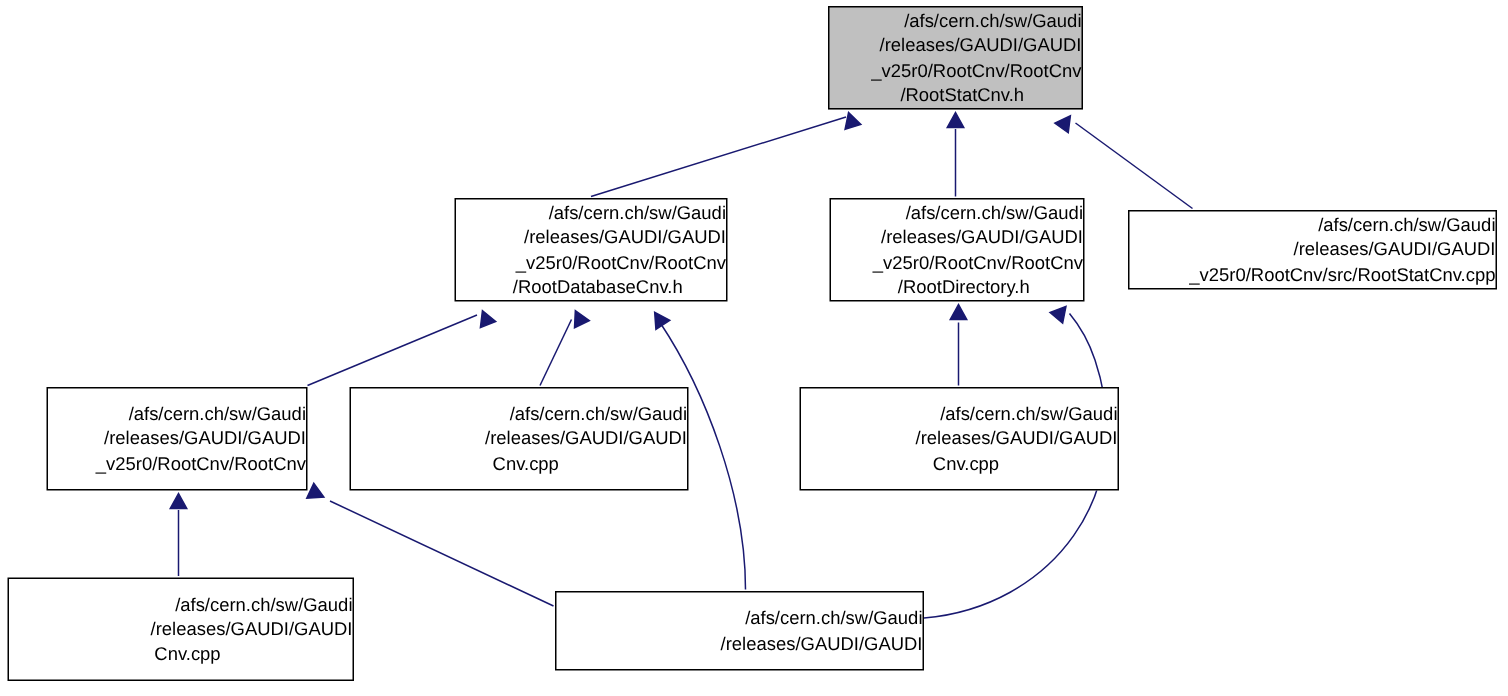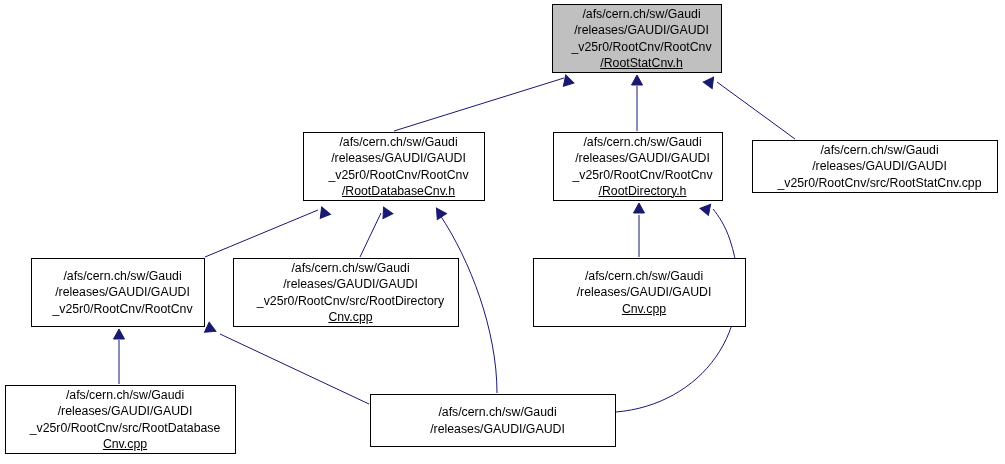--- a/index.html
+++ b/index.html
@@ -36,22 +36,22 @@
     justify-content: center;
     white-space: pre;
     z-index: 2;
   }
   .node.highlight {
     background: #c0c0c0;
   }
   .node .ln {
     display: block;
   }
-  .node.left .ln { text-align: center; padding-left: 9px; }
-  .node .ln.c { text-align: center; text-decoration: underline; }
+  .node.left .ln { text-align: right; padding-left: 9px; }
+  .node .ln.c { text-align: center; }
 </style>
 </head>
 <body>
 
 <div id="graph">
   <svg id="edge-layer" viewBox="0 0 1005 464" width="1005" height="464">
       <path d="M 394,131 L 564,78" fill="none" stroke="#191970" stroke-width="1"></path>
       <polygon points="-5.5,9 5.5,9 0,-1" fill="#191970" stroke="#191970" stroke-width="1" transform="translate(566,76) rotate(-17)"></polygon>
       <path d="M 637,131 L 637,86" fill="none" stroke="#191970" stroke-width="1"></path>
       <polygon points="-5.5,9 5.5,9 0,-1" fill="#191970" stroke="#191970" stroke-width="1" transform="translate(637,76) rotate(0)"></polygon>
@@ -70,17 +70,17 @@
       <path d="M 119,384 L 119,340" fill="none" stroke="#191970" stroke-width="1"></path>
       <polygon points="-5.5,9 5.5,9 0,-1" fill="#191970" stroke="#191970" stroke-width="1" transform="translate(119,330) rotate(0)"></polygon>
       <path d="M 369,404 L 220,334" fill="none" stroke="#191970" stroke-width="1"></path>
       <polygon points="-5.5,9 5.5,9 0,-1" fill="#191970" stroke="#191970" stroke-width="1" transform="translate(215,331) rotate(115)"></polygon>
     </svg>
 <div class="node left highlight" style="left: 552px; top: 4px; width: 170px; height: 69px;"><span class="ln">/afs/cern.ch/sw/Gaudi</span><span class="ln">/releases/GAUDI/GAUDI</span><span class="ln">_v25r0/RootCnv/RootCnv</span><span class="ln c">/RootStatCnv.h</span></div>
     <div class="node left" style="left: 303px; top: 132px; width: 182px; height: 69px;"><span class="ln">/afs/cern.ch/sw/Gaudi</span><span class="ln">/releases/GAUDI/GAUDI</span><span class="ln">_v25r0/RootCnv/RootCnv</span><span class="ln c">/RootDatabaseCnv.h</span></div>
     <div class="node left" style="left: 553px; top: 132px; width: 170px; height: 69px;"><span class="ln">/afs/cern.ch/sw/Gaudi</span><span class="ln">/releases/GAUDI/GAUDI</span><span class="ln">_v25r0/RootCnv/RootCnv</span><span class="ln c">/RootDirectory.h</span></div>
     <div class="node left" style="left: 752px; top: 140px; width: 246px; height: 53px;"><span class="ln">/afs/cern.ch/sw/Gaudi</span><span class="ln">/releases/GAUDI/GAUDI</span><span class="ln">_v25r0/RootCnv/src/RootStatCnv.cpp</span></div>
     <div class="node left" style="left: 31px; top: 258px; width: 174px; height: 69px;"><span class="ln">/afs/cern.ch/sw/Gaudi</span><span class="ln">/releases/GAUDI/GAUDI</span><span class="ln">_v25r0/RootCnv/RootCnv</span></div>
-    <div class="node left" style="left: 233px; top: 258px; width: 226px; height: 69px;"><span class="ln">/afs/cern.ch/sw/Gaudi</span><span class="ln">/releases/GAUDI/GAUDI</span><span class="ln">_v25r0/RootCnv/src/RootDirectory</span><span class="ln c">Cnv.cpp</span></div>
+    <div class="node left" style="left: 233px; top: 258px; width: 226px; height: 69px;"><span class="ln">/afs/cern.ch/sw/Gaudi</span><span class="ln">/releases/GAUDI/GAUDI</span><span class="ln c">Cnv.cpp</span></div>
     <div class="node left" style="left: 533px; top: 258px; width: 213px; height: 69px;"><span class="ln">/afs/cern.ch/sw/Gaudi</span><span class="ln">/releases/GAUDI/GAUDI</span><span class="ln c">Cnv.cpp</span></div>
-    <div class="node left" style="left: 5px; top: 385px; width: 231px; height: 69px;"><span class="ln">/afs/cern.ch/sw/Gaudi</span><span class="ln">/releases/GAUDI/GAUDI</span><span class="ln">_v25r0/RootCnv/src/RootDatabase</span><span class="ln c">Cnv.cpp</span></div>
+    <div class="node left" style="left: 5px; top: 385px; width: 231px; height: 69px;"><span class="ln">/afs/cern.ch/sw/Gaudi</span><span class="ln">/releases/GAUDI/GAUDI</span><span class="ln c">Cnv.cpp</span></div>
     <div class="node left" style="left: 370px; top: 394px; width: 246px; height: 53px;"><span class="ln">/afs/cern.ch/sw/Gaudi</span><span class="ln">/releases/GAUDI/GAUDI</span></div>
   </div>
 
 </body></html>

